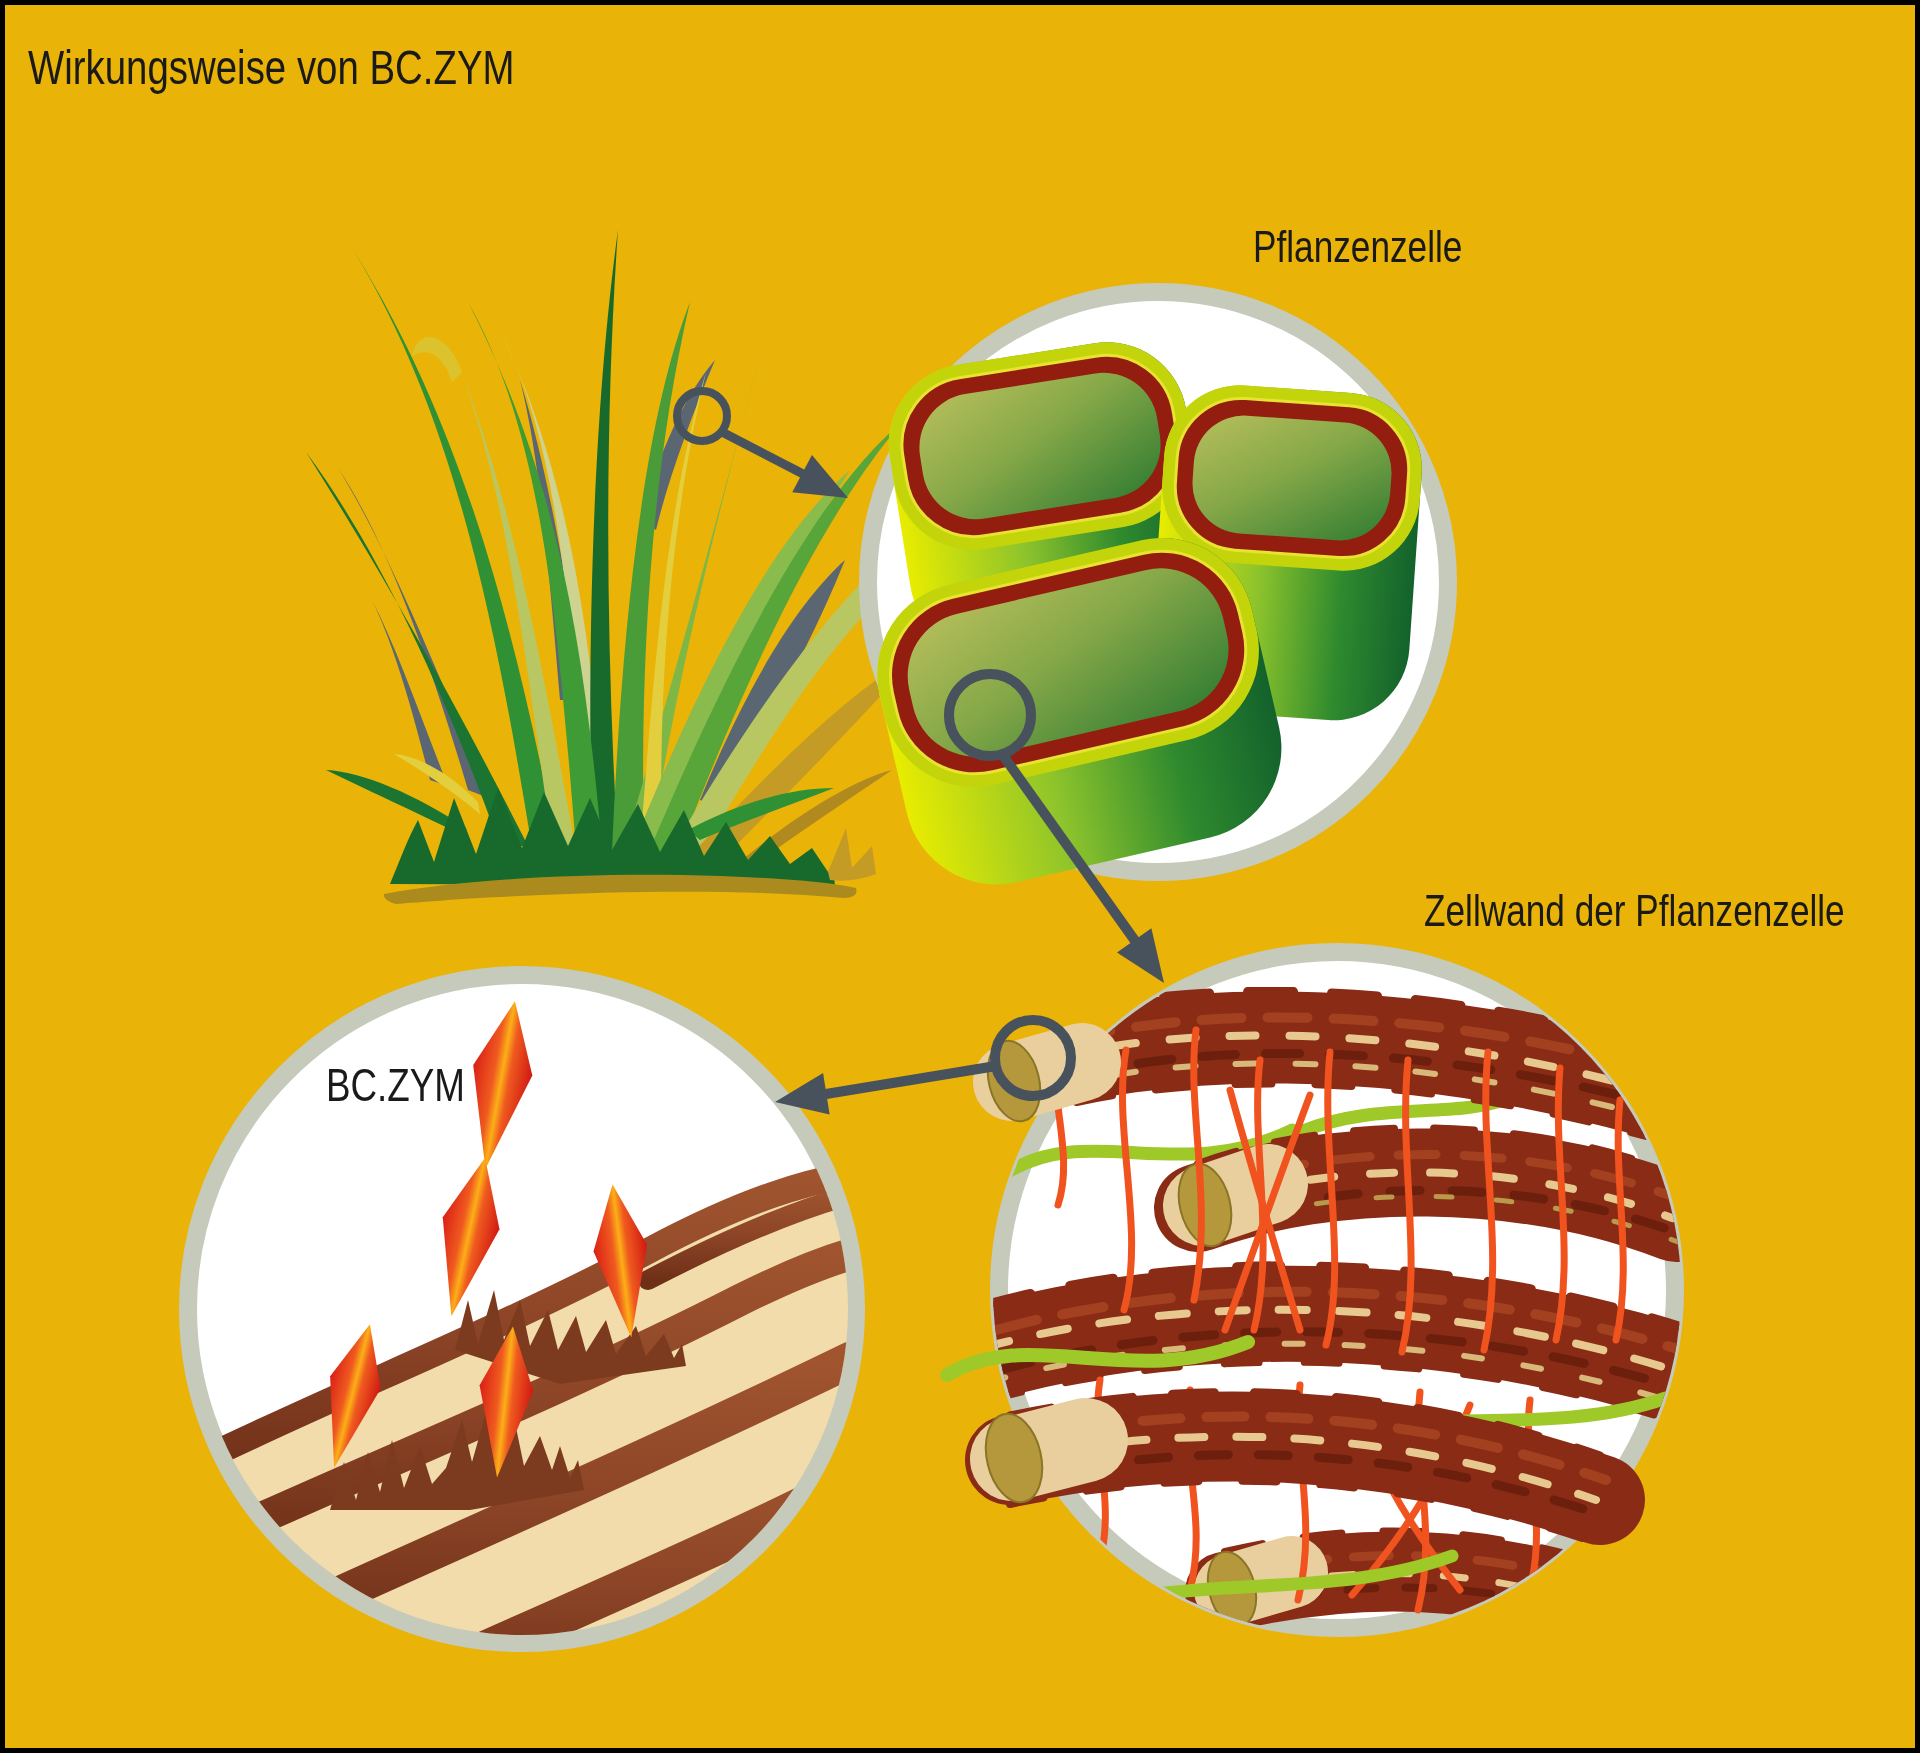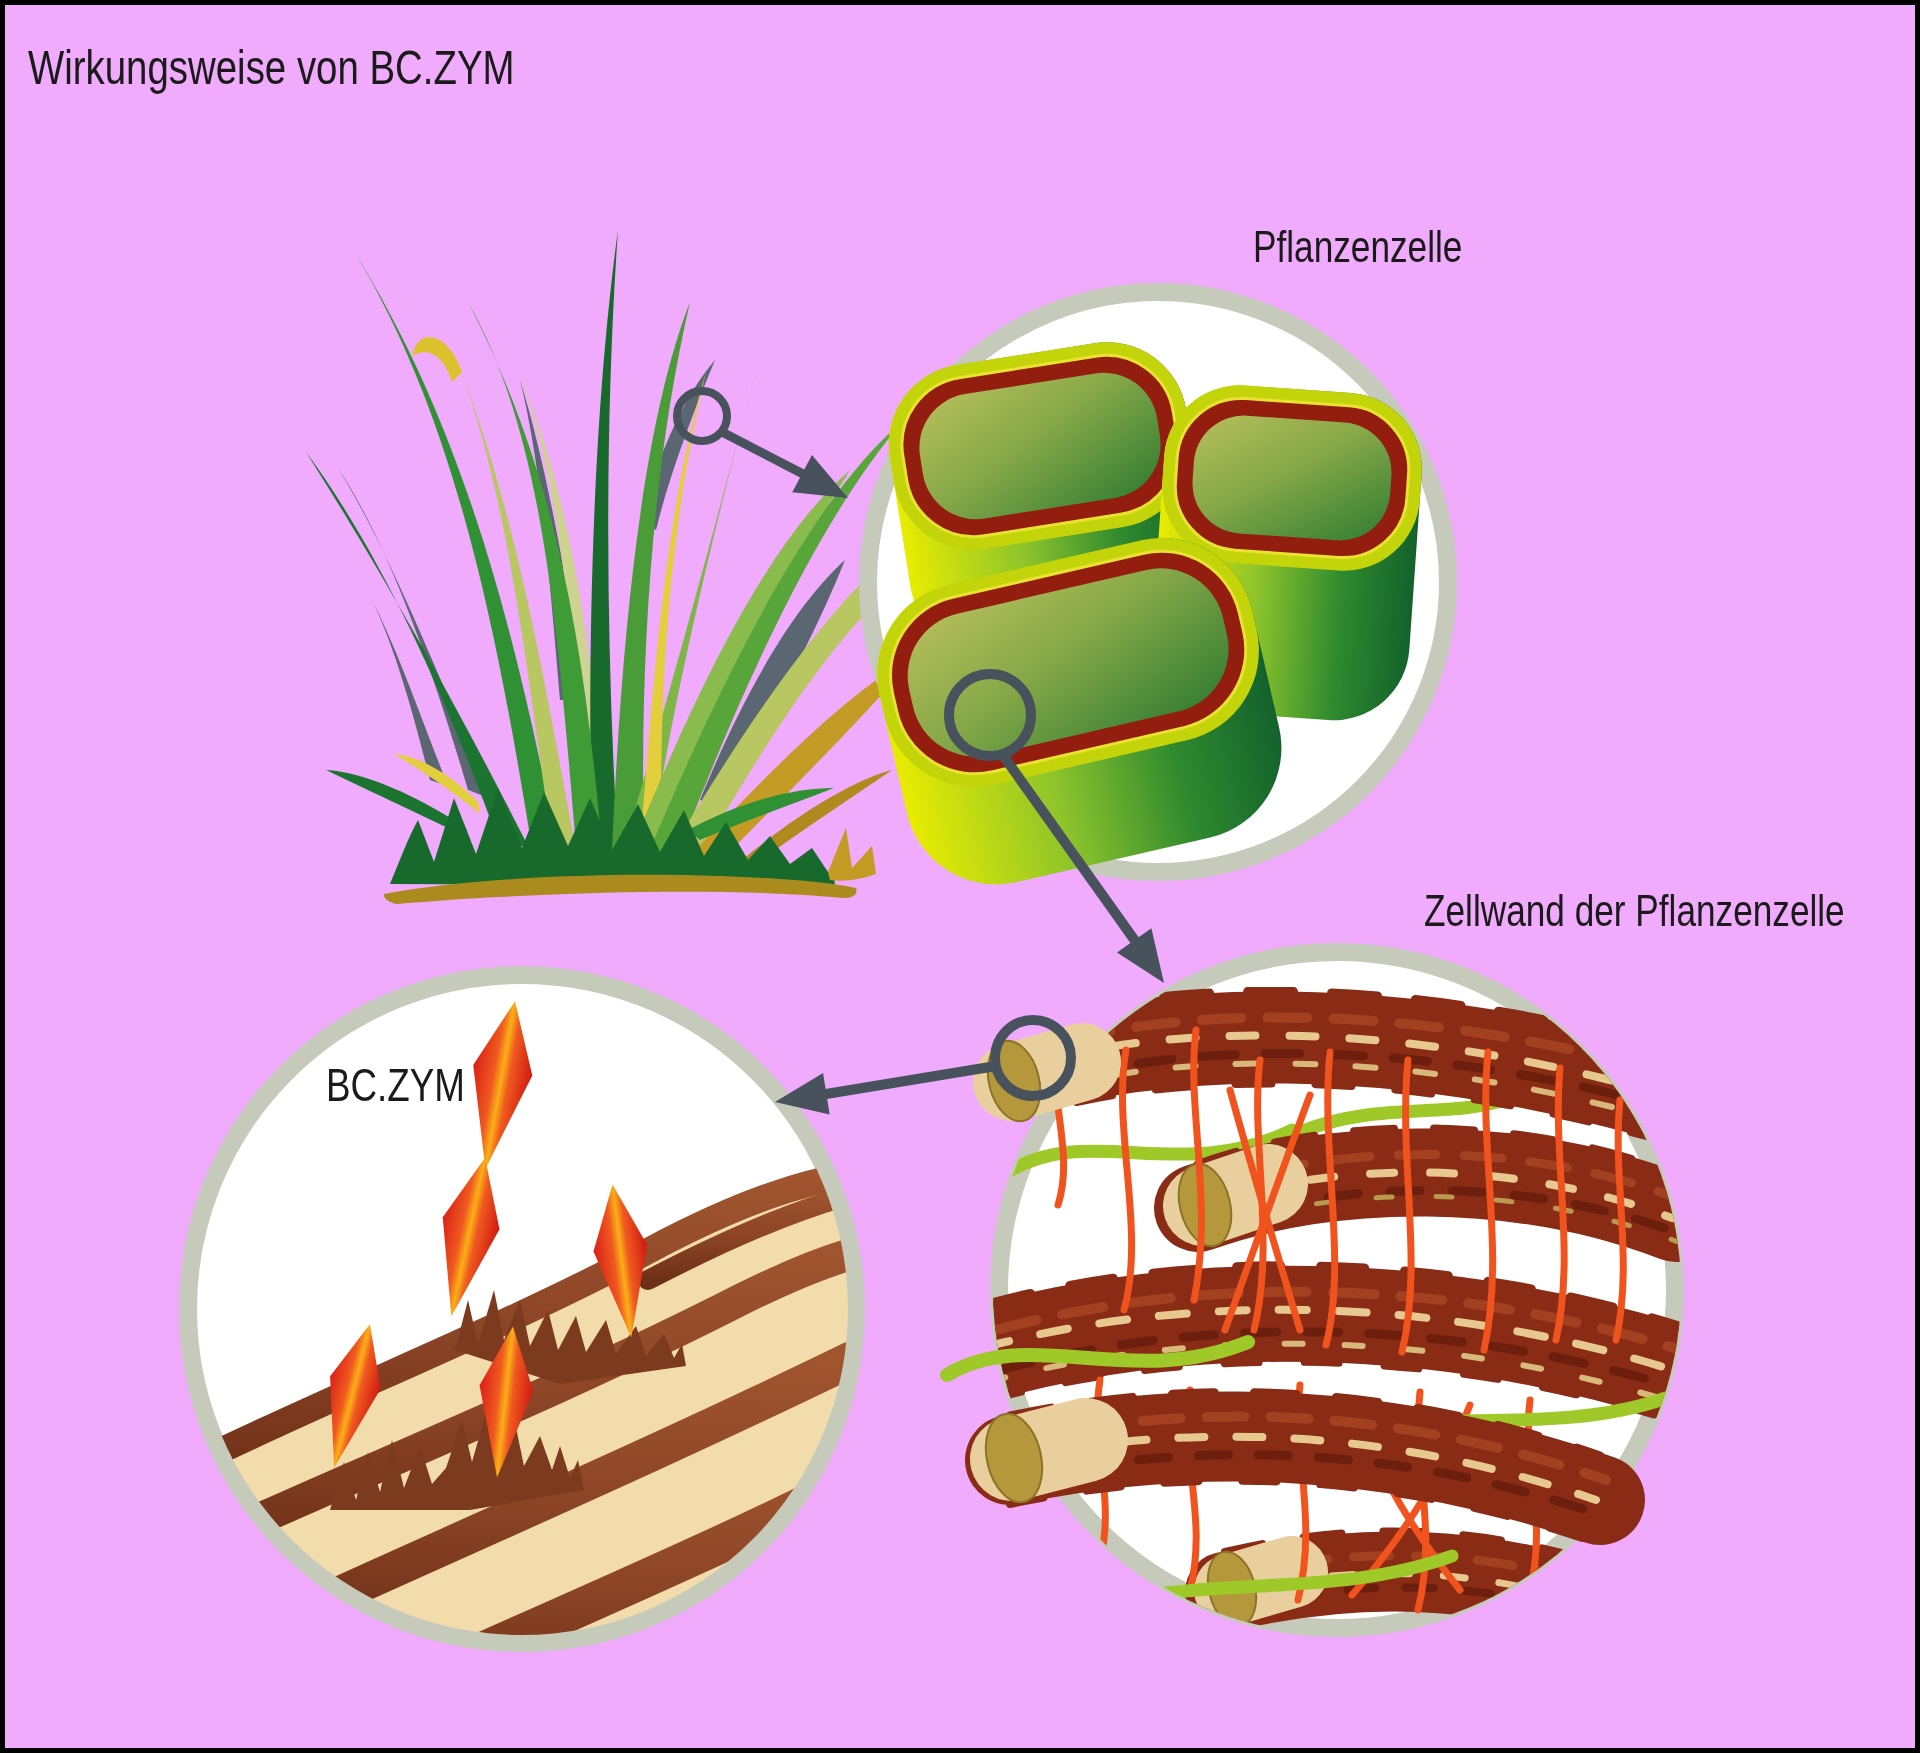--- a/index.html
+++ b/index.html
@@ -1,16 +1,16 @@
 <!DOCTYPE html>
 <html><head>
 <meta charset="utf-8">
 <style>
   html,body{margin:0;padding:0;background:#ffffff;}
-  #stage{position:relative;width:1920px;height:1753px;background:#f0abfc;overflow:hidden;}
+  #stage{position:relative;width:1920px;height:1753px;background:#eab308;overflow:hidden;}
   #frame{position:absolute;left:0;top:0;right:0;bottom:0;border:5px solid #000;pointer-events:none;z-index:50;}
   svg{position:absolute;left:0;top:0;}
   .lbl{
     position:absolute;
     font-family:"Liberation Sans", sans-serif;
     color:#1a1a1a;
     transform:scaleX(0.80);
     transform-origin:0 0;
     white-space:nowrap;
     z-index:40;

